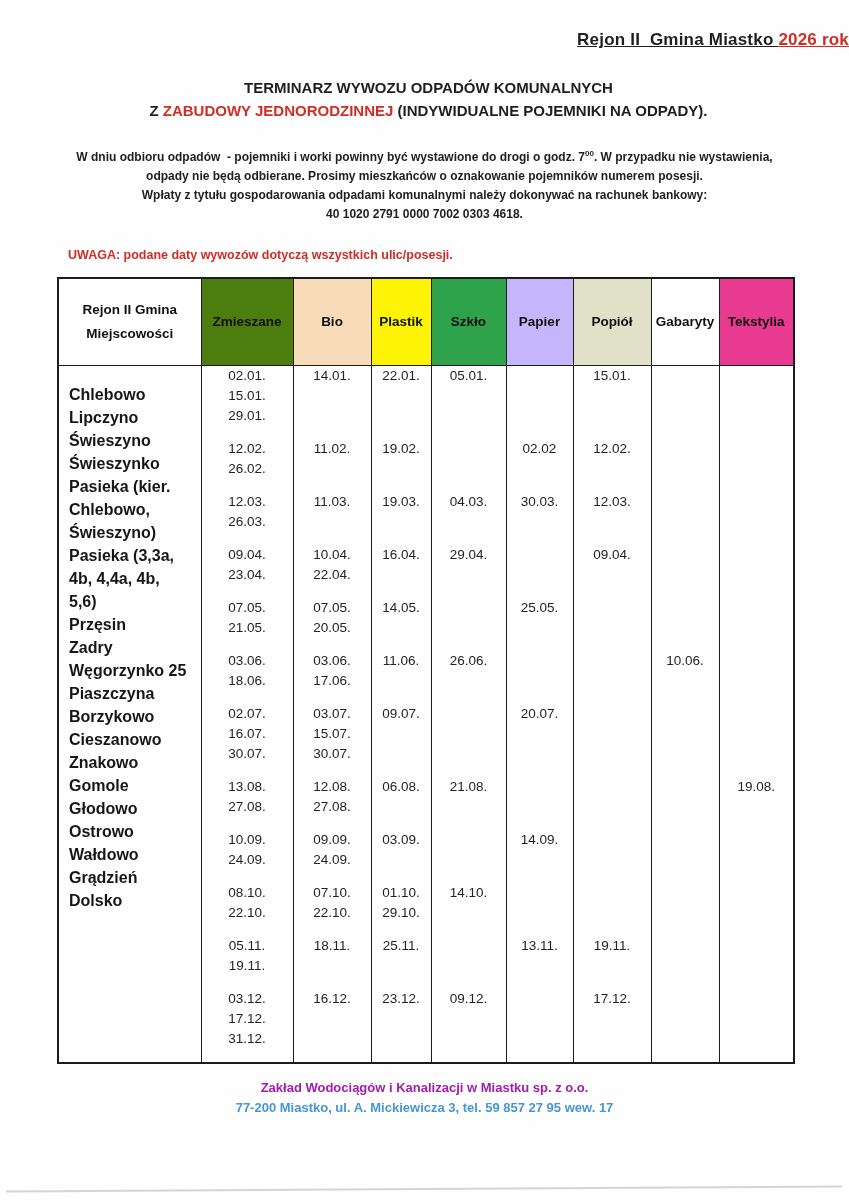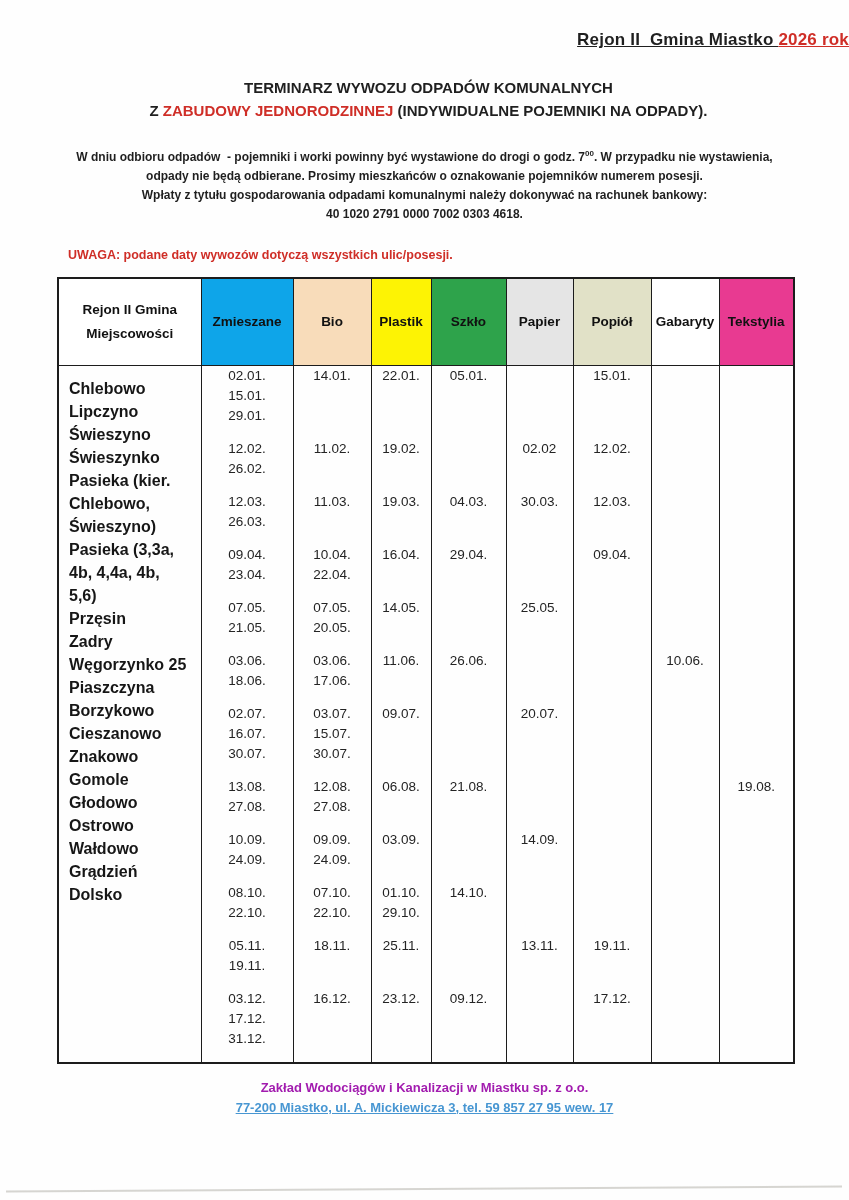--- a/index.html
+++ b/index.html
@@ -69,21 +69,21 @@
     line-height: 24px;
   }
   table.schedule td {
     border-left: 1.5px solid #1c1c1c;
     border-right: 1.5px solid #1c1c1c;
     border-top: none;
     border-bottom: none;
     vertical-align: top;
   }
   td.villages {
-    padding: 11px 4px 0 10px;
+    padding: 17px 4px 0 10px;
     font-size: 16px;
     font-weight: bold;
     line-height: 23px;
     color: #161616;
   }
   td.dates {
     text-align: center;
     font-size: 13.5px;
     line-height: 20px;
     color: #242424;
@@ -146,25 +146,25 @@
         <col style="width: 78px;">
         <col style="width: 68px;">
         <col style="width: 75px;">
       </colgroup>
     <thead>
       <tr id="header-row">
         <th class="region">
           <div>Rejon II Gmina</div>
           <div>Miejscowości</div>
         </th>
-      <th style="background: #0ea5e9;">Zmieszane</th>
+      <th style="background: #4d7c0f;">Zmieszane</th>
           <th style="background: rgb(248, 220, 186);">Bio</th>
           <th style="background: rgb(253, 243, 4);">Plastik</th>
           <th style="background: rgb(46, 163, 75);">Szkło</th>
-          <th style="background: #e5e5e5;">Papier</th>
+          <th style="background: #c4b5fd;">Papier</th>
           <th style="background: rgb(225, 225, 199);">Popiół</th>
           <th style="background: rgb(255, 255, 255);">Gabaryty</th>
           <th style="background: rgb(232, 58, 145);">Tekstylia</th>
         </tr>
     </thead>
     <tbody id="schedule-body">
         <tr>
           <td class="villages" rowspan="12">
             <div>Chlebowo</div>
             <div>Lipczyno</div>
@@ -445,18 +445,18 @@
             <div>17.12.</div>
           </td>
           <td class="dates"></td>
           <td class="dates"></td>
         </tr>
       </tbody>
   </table>
 
   <div class="footer">
     <div style="color: #a21caf;">Zakład Wodociągów i Kanalizacji w Miastku sp. z o.o.</div>
-    <div style="color: rgb(71, 150, 210); text-decoration: underline;">77-200 Miastko, ul. A. Mickiewicza 3, tel. 59 857 27 95 wew. 17</div>
+    <div style="color: rgb(71, 150, 210);">77-200 Miastko, ul. A. Mickiewicza 3, tel. 59 857 27 95 wew. 17</div>
   </div>
 
   <div class="scan-line"></div>
 
 </div>
 
 </body></html>

